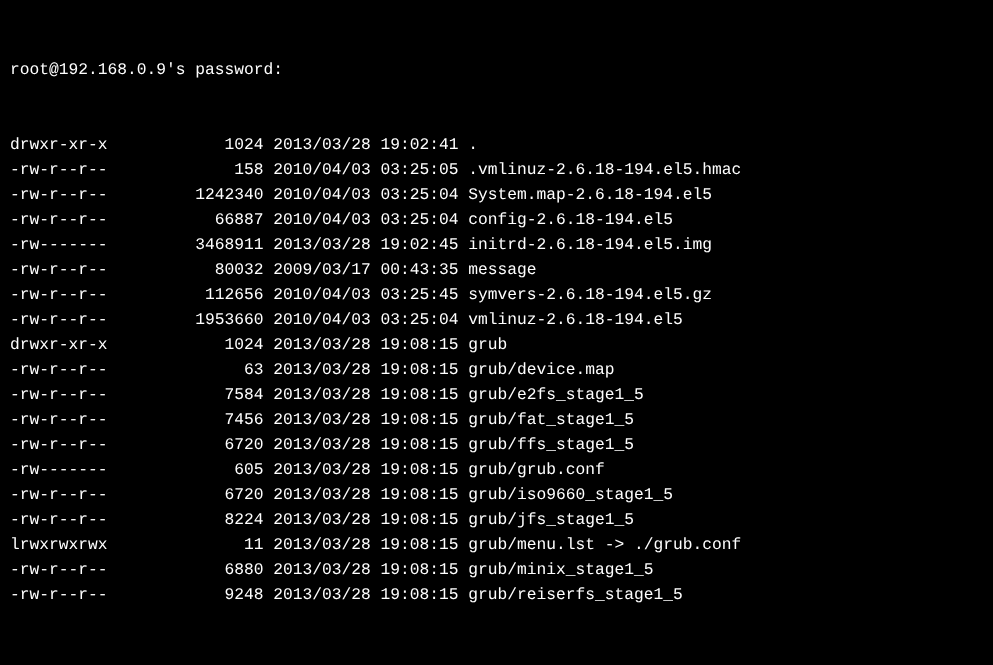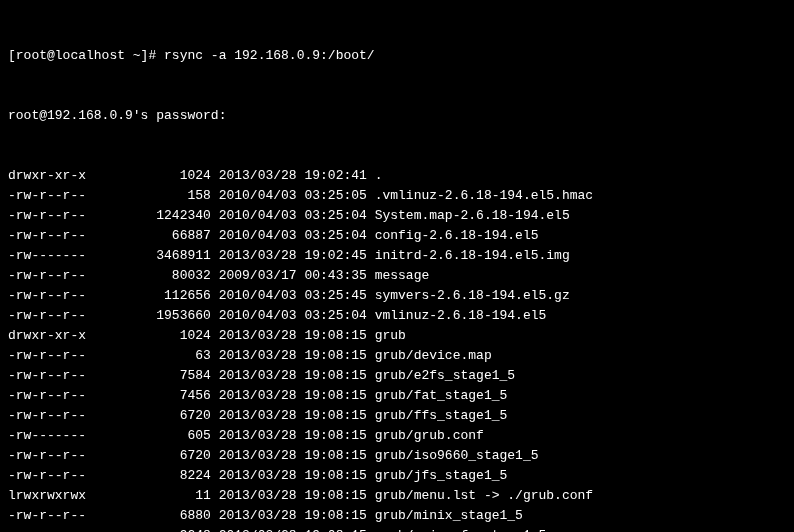--- a/index.html
+++ b/index.html
@@ -17,17 +17,16 @@
   .terminal {
     padding: 6px 8px;
     white-space: pre;
   }
   .line { white-space: pre; }
 </style>
 </head>
 <body>
 
 <div class="terminal">
-  <div class="line">[root@localhost ~]# rsync -a 192.168.0.9:/boot/</div>
   <div class="line">root@192.168.0.9's password:</div>
   <div id="listing"><div class="line">drwxr-xr-x            1024 2013/03/28 19:02:41 .</div><div class="line">-rw-r--r--             158 2010/04/03 03:25:05 .vmlinuz-2.6.18-194.el5.hmac</div><div class="line">-rw-r--r--         1242340 2010/04/03 03:25:04 System.map-2.6.18-194.el5</div><div class="line">-rw-r--r--           66887 2010/04/03 03:25:04 config-2.6.18-194.el5</div><div class="line">-rw-------         3468911 2013/03/28 19:02:45 initrd-2.6.18-194.el5.img</div><div class="line">-rw-r--r--           80032 2009/03/17 00:43:35 message</div><div class="line">-rw-r--r--          112656 2010/04/03 03:25:45 symvers-2.6.18-194.el5.gz</div><div class="line">-rw-r--r--         1953660 2010/04/03 03:25:04 vmlinuz-2.6.18-194.el5</div><div class="line">drwxr-xr-x            1024 2013/03/28 19:08:15 grub</div><div class="line">-rw-r--r--              63 2013/03/28 19:08:15 grub/device.map</div><div class="line">-rw-r--r--            7584 2013/03/28 19:08:15 grub/e2fs_stage1_5</div><div class="line">-rw-r--r--            7456 2013/03/28 19:08:15 grub/fat_stage1_5</div><div class="line">-rw-r--r--            6720 2013/03/28 19:08:15 grub/ffs_stage1_5</div><div class="line">-rw-------             605 2013/03/28 19:08:15 grub/grub.conf</div><div class="line">-rw-r--r--            6720 2013/03/28 19:08:15 grub/iso9660_stage1_5</div><div class="line">-rw-r--r--            8224 2013/03/28 19:08:15 grub/jfs_stage1_5</div><div class="line">lrwxrwxrwx              11 2013/03/28 19:08:15 grub/menu.lst -&gt; ./grub.conf</div><div class="line">-rw-r--r--            6880 2013/03/28 19:08:15 grub/minix_stage1_5</div><div class="line">-rw-r--r--            9248 2013/03/28 19:08:15 grub/reiserfs_stage1_5</div></div>
   
 </div>
 
 </body></html>

